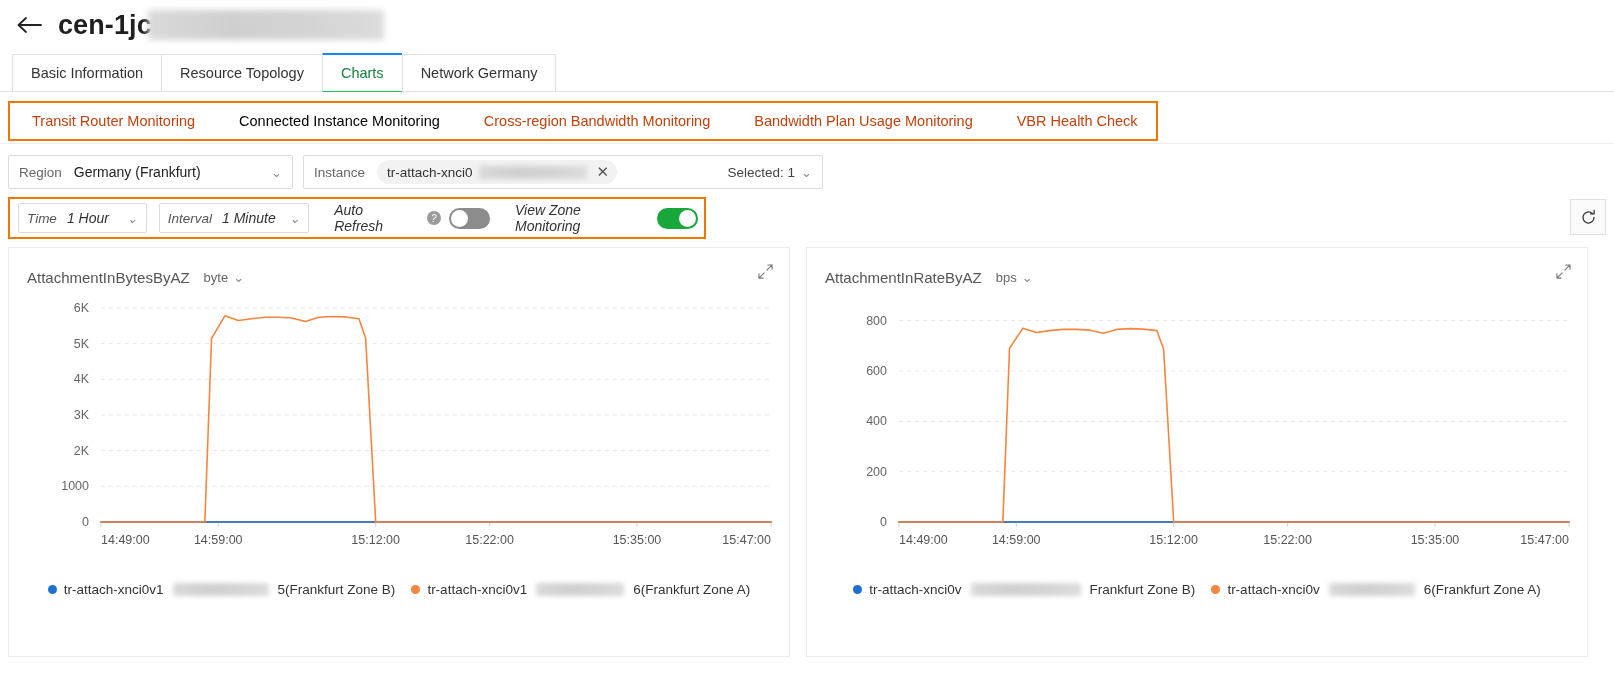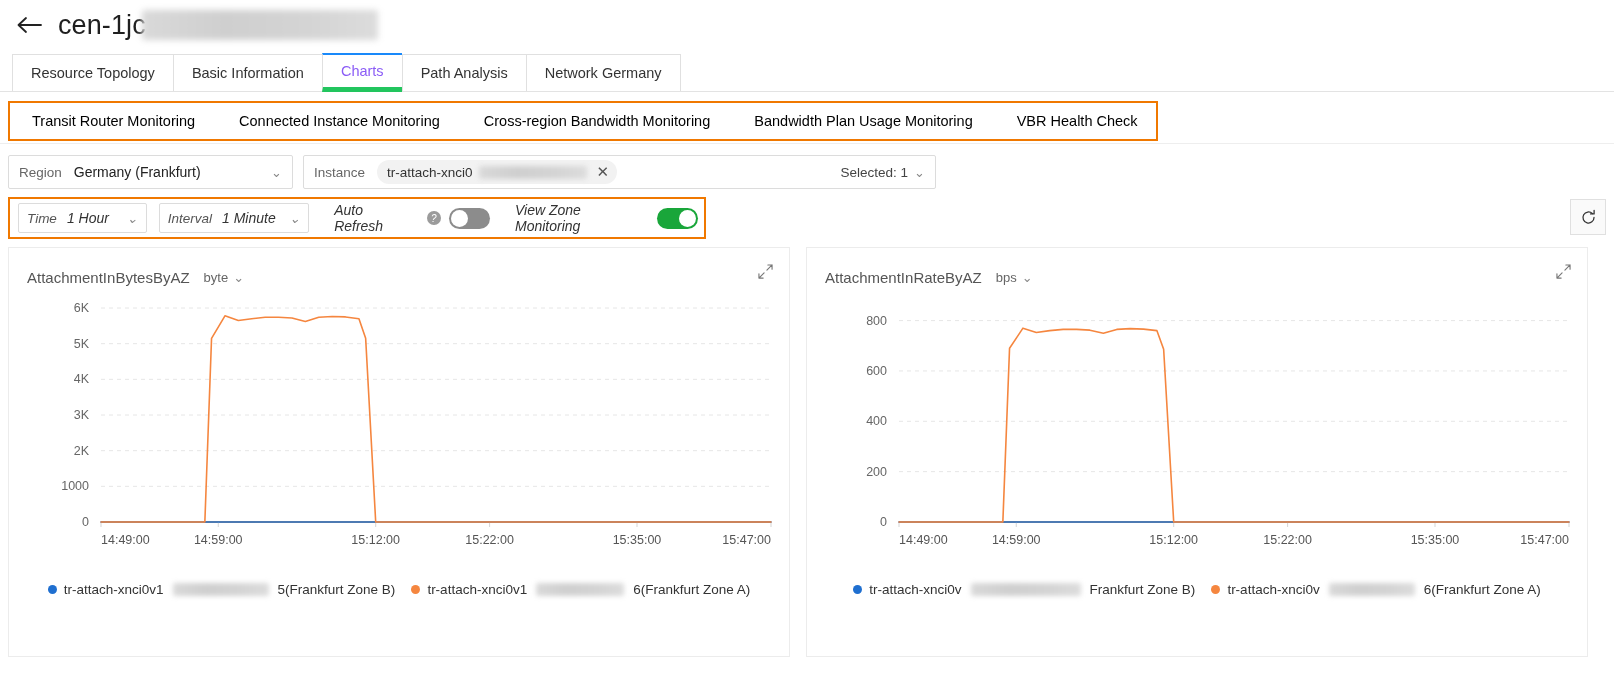--- a/index.html
+++ b/index.html
@@ -10,21 +10,21 @@
     font-family: "Liberation Sans", sans-serif;
     color: #333333;
     overflow: hidden;
   }
   .page { position: relative; width: 1614px; height: 687px; background:#fff; }
 
   
   .titlebar { display:flex; align-items:center; gap:14px; padding: 8px 0 6px 14px; height:48px; }
   .back-arrow { width:30px; height:30px; display:flex; align-items:center; justify-content:center; cursor:pointer; }
   .back-arrow svg { display:block; }
-  .page-title { font-size:27px; color:#1f1f1f; font-weight:400; letter-spacing:0.1px; position:relative; display:flex; align-items:center;justify-content:center; }
+  .page-title { font-size:27px; color:#1f1f1f; font-weight:700; letter-spacing:0.1px; position:relative; display:flex; align-items:center;justify-content:center; }
   .redact {
     display:inline-block;
     background: linear-gradient(90deg,#d9d9d9,#cfcfcf 35%,#d4d4d4 70%,#dcdcdc);
     filter: blur(3px);
     border-radius:2px;
     margin-left:-4px;
   }
   .redact.t { width:236px; height:30px; }
 
   
@@ -32,43 +32,43 @@
   .tabs:after {
     content:""; position:absolute; left:0; right:0; bottom:0; height:1px; background:#e3e3e3;
   }
   .tab {
     position:relative;
     height:38px; display:flex; align-items:center; padding:0 18px;
     font-size:14.5px; color:#333; cursor:pointer;
     border:1px solid #e0e0e0; border-right:none; background:#fff;
   }
   .tab:last-child { border-right:1px solid #e0e0e0; }
-  .tab.active { color:#8b5cf6; border-top:2px solid #1989fa; z-index:2; height:39px; border-bottom:5px solid #22c55e; }
+  .tab.active { color:#15803d; border-top:2px solid #1989fa; z-index:2; height:39px; border-bottom:1px solid #22c55e; }
 
   
   .subnav-wrap { position:relative; margin-top:9px; height:42px; }
   .subnav-outline {
     position:absolute; left:8px; top:0; width:1150px; height:40px;
     border:2px solid #f07800; background:#fff; display:flex; align-items:center;
   }
-  .subnav-item { font-size:14.5px; color:#000000; padding:0 22px; cursor:pointer; white-space:nowrap; }
+  .subnav-item { font-size:14.5px; color:#c2410c; padding:0 22px; cursor:pointer; white-space:nowrap; }
   .subnav-item.active { color:#000000; }
   .subnav-divider { position:absolute; left:0; right:0; bottom:-1px; height:1px; background:#eee; }
 
   
   .filterrow { display:flex; gap:10px; padding:12px 0 0 8px; height:46px; }
   .pill {
     display:flex; align-items:center; height:34px; border:1px solid #dcdcdc; background:#fff;
     border-radius:2px; padding:0 10px; font-size:14px; color:#333;
   }
   .pill .lbl { color:#666; margin-right:12px; font-size:13.5px; }
   .pill .val { color:#222; }
   .region-pill { width:285px; justify-content:flex-start; }
   .chev { margin-left:auto; color:#888; font-size:13px; line-height:1; }
-  .instance-pill { width:633px; }
+  .instance-pill { width:520px; }
   .token {
     display:flex; align-items:center; background:#f2f2f2; border-radius:14px; height:24px;
     padding:0 8px 0 10px; font-size:13.5px; color:#333; gap:6px;
   }
   .token .redact.tok { width:108px; height:13px; margin-left:0; filter: blur(2.5px); }
   .token .x { color:#555; font-size:15px; cursor:pointer; padding-left:4px; }
   .selected { margin-left:auto; display:flex; align-items:center; gap:6px; font-size:13.5px; color:#444; }
 
   
   .toolrow-wrap { position:relative; height:48px; margin-top:8px; }
@@ -123,30 +123,27 @@
         </svg>
     </div>
     <div class="page-title">
       <span>cen-1jc</span>
       <span class="redact t"></span>
     </div>
   </div>
 
   <div class="tabs">
     <div class="tab">
+        <span>Basic Information</span>
+      </div>
+    <div class="tab">
         <span>Resource Topology</span>
-      </div>
-    <div class="tab">
-        <span>Basic Information</span>
       </div>
     <div class="tab active">
         <span>Charts</span>
-      </div>
-    <div class="tab">
-        <span>Path Analysis</span>
       </div>
     <div class="tab">
         <span>Network Germany</span>
       </div>
   </div>
 
   <div class="subnav-wrap">
     <div class="subnav-outline">
       <div class="subnav-item"><span>Transit Router Monitoring</span></div>
       <div class="subnav-item active"><span>Connected Instance Monitoring</span></div>

